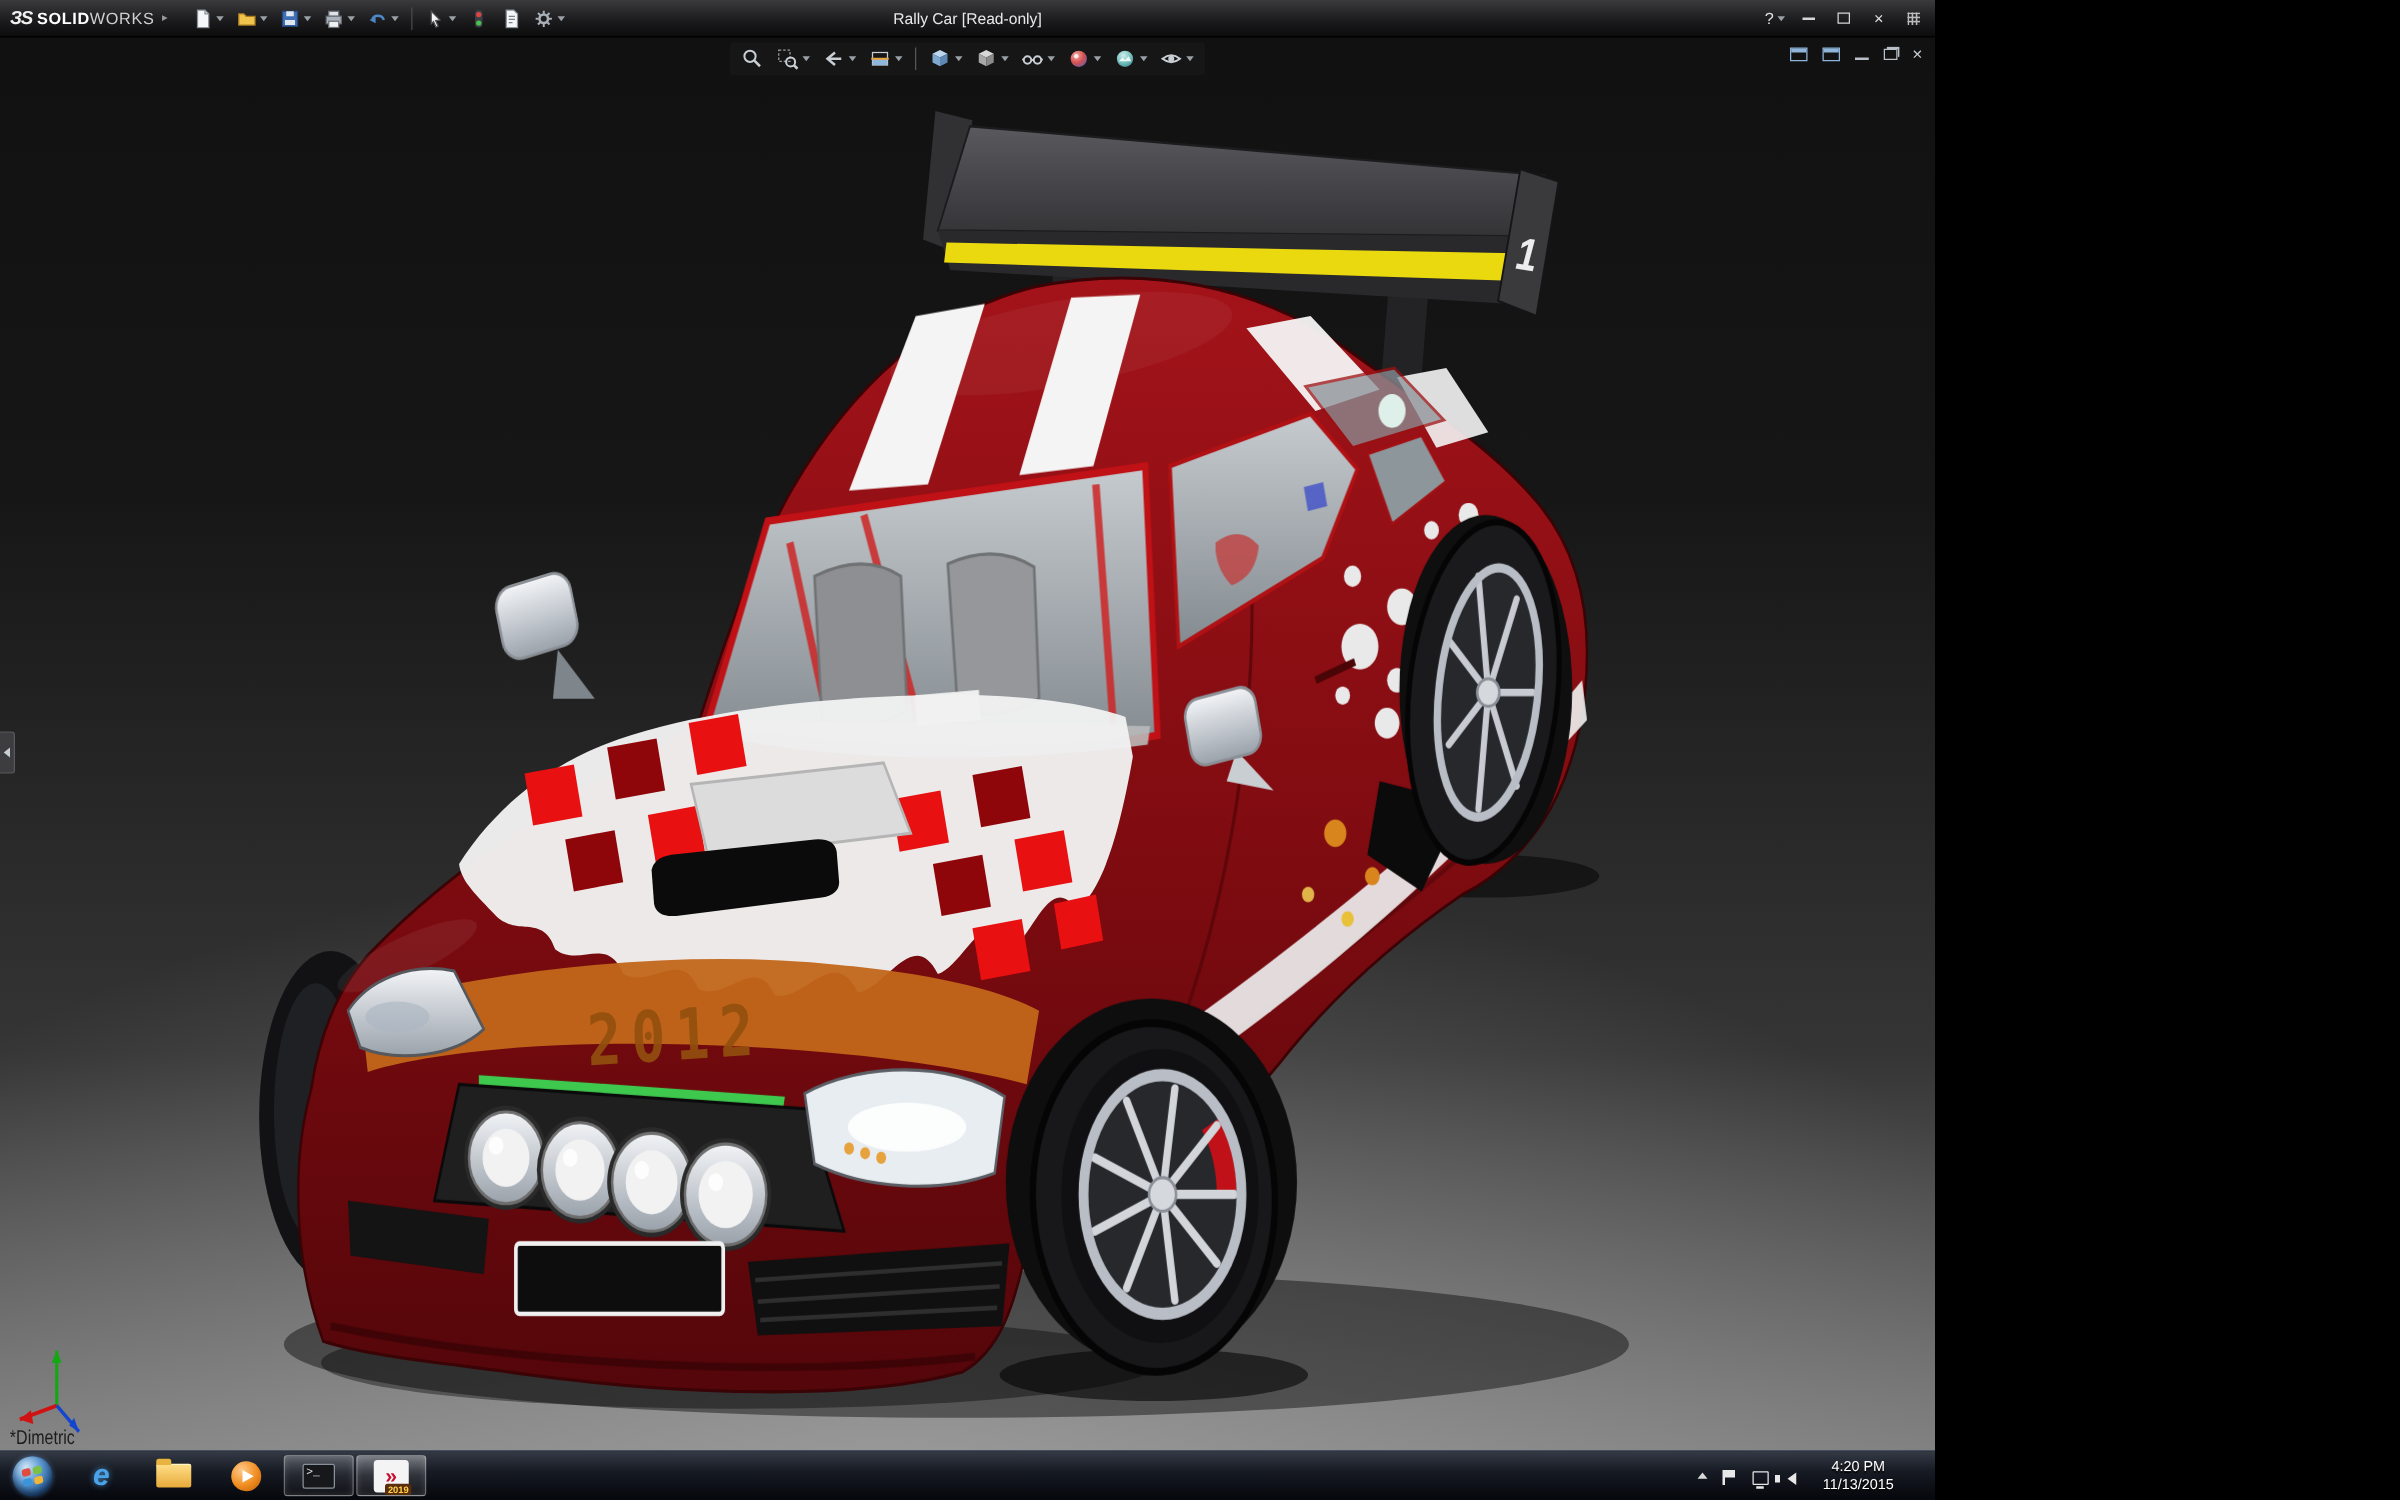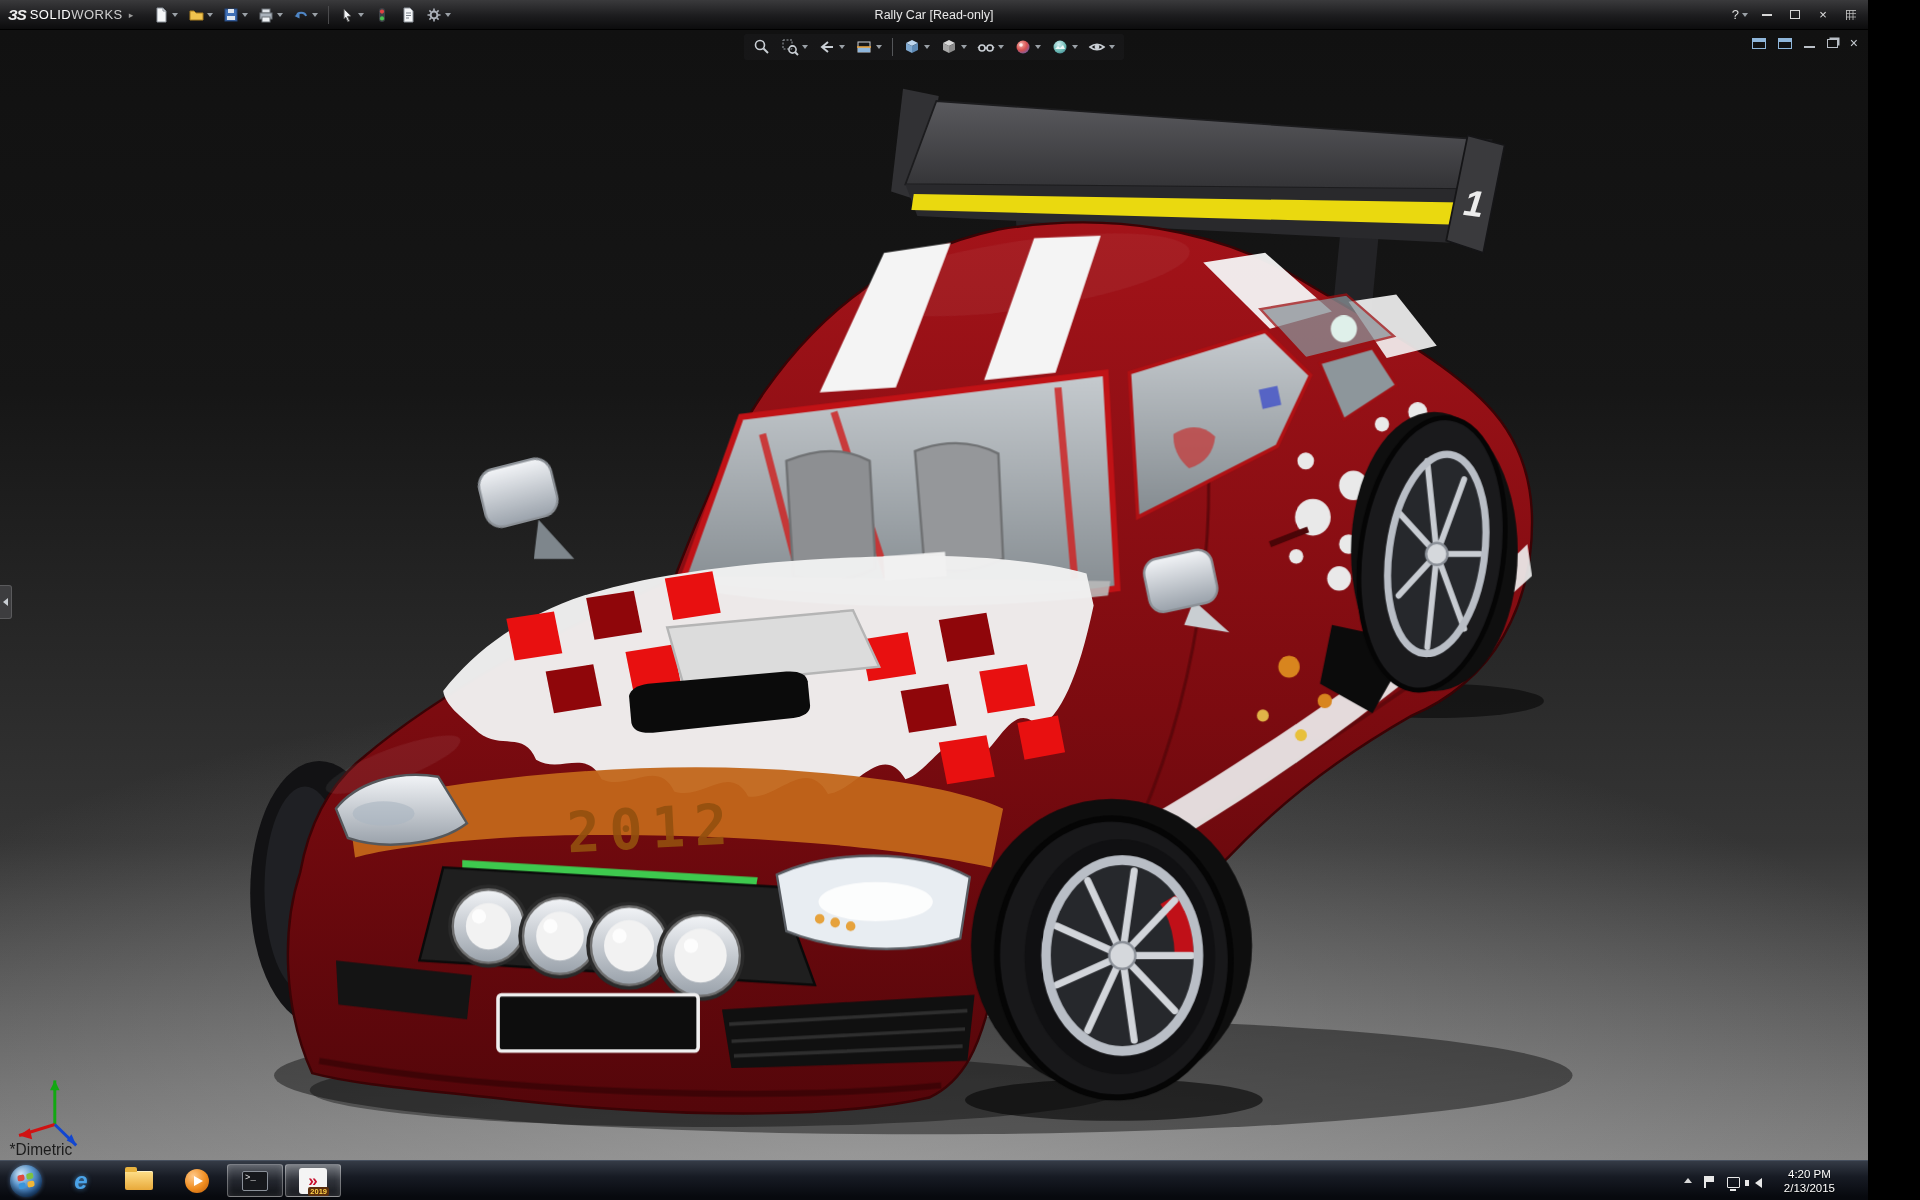--- a/index.html
+++ b/index.html
@@ -1,27 +1,27 @@
 <!DOCTYPE html>
 <html><head>
 <meta charset="utf-8">
 <style>
   * { margin:0; padding:0; box-sizing:border-box; }
   html,body { width:1920px; height:1200px; overflow:hidden; background:#000;
               font-family:"Liberation Sans","DejaVu Sans",sans-serif; }
-  #app { width:1868px; height:1200px; display:flex; flex-direction:column; }
+  #app { width:1548px; height:1200px; display:flex; flex-direction:column; }
 
   
   #titlebar { height:30px; flex:0 0 30px; display:flex; align-items:center;
     background:linear-gradient(#3a3a3c, #1c1c1e 55%, #0c0c0d);
     border-bottom:1px solid #000; color:#e6e6e6; position:relative; }
   .brand { display:flex; align-items:center; gap:4px; padding:0 10px 0 8px; }
   .brand .logo3s { font-weight:bold; font-style:italic; font-size:15px; color:#f0f0f0; letter-spacing:-1px; }
   .brand .bname { font-size:13px; letter-spacing:.5px; color:#fff; }
-  .brand .bname b { font-weight:normal; } .brand .bname span { font-weight:normal; color:#cfcfcf; }
+  .brand .bname b { font-weight:bold; } .brand .bname span { font-weight:normal; color:#cfcfcf; }
   .brand .chev { color:#9a9a9a; font-size:9px; margin-left:2px; }
   .tb-tools { display:flex; align-items:center; gap:2px; margin-left:6px; }
   .tbtn { display:flex; align-items:center; gap:3px; padding:2px 4px; border-radius:2px; cursor:default; }
   .caret { width:0; height:0; border-left:3.5px solid transparent; border-right:3.5px solid transparent; border-top:4px solid #9aa0a6; }
   .tb-sep { width:1px; height:18px; background:#4a4a4c; margin:0 4px; }
   #win-title { position:absolute; left:50%; top:0; transform:translateX(-50%); height:30px;
     display:flex; align-items:center; font-size:12.5px; color:#e8e8e8; }
   .tb-right { margin-left:auto; display:flex; align-items:center; gap:10px; padding-right:8px; }
   .help-q { font-size:13px; color:#dedede; display:flex; align-items:center; gap:3px; }
   .winbtn { width:18px; height:14px; display:flex; align-items:center; justify-content:center; color:#d6d6d6; }
@@ -564,18 +564,18 @@
           <span class="flag-ic"></span>
         </span>
       <span class="tray-ic">
           <span class="net-ic"></span>
         </span>
       <span class="tray-ic">
           <span class="vol-ic"></span>
         </span>
       <div id="clock">
         <div>4:20 PM</div>
-        <div>2/13/2015</div>
+        <div>11/13/2015</div>
       </div>
       <div id="show-desktop"></div>
     </div>
   </footer>
 </div>
 
 </body></html>

